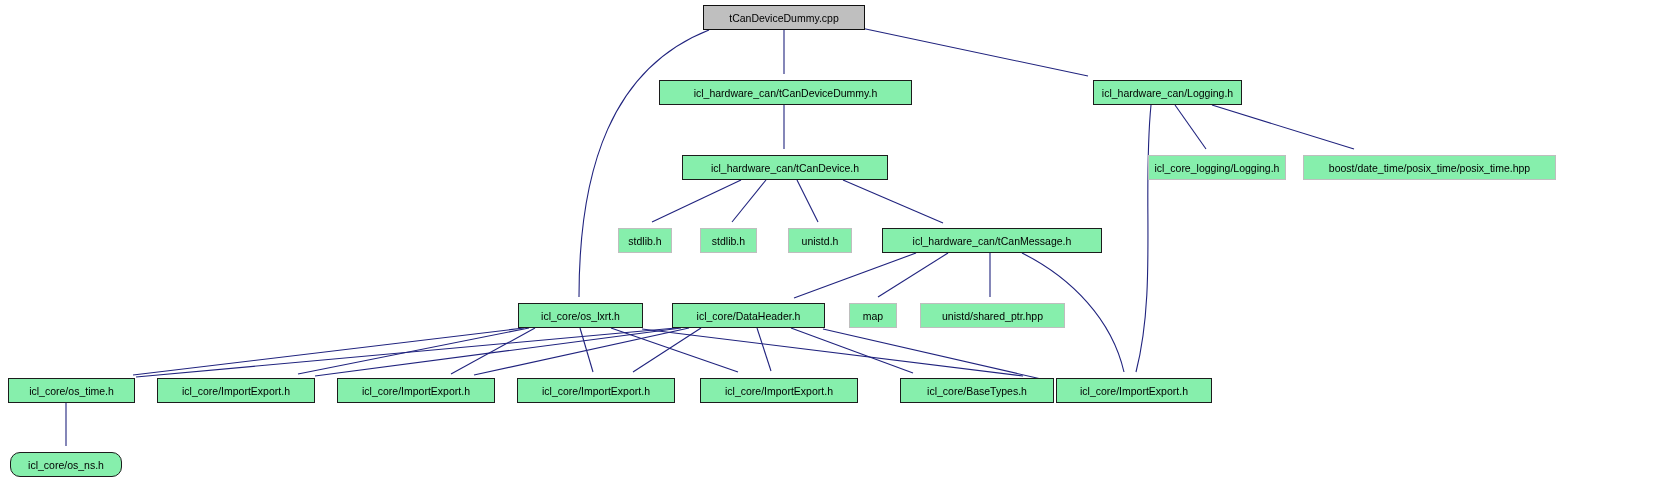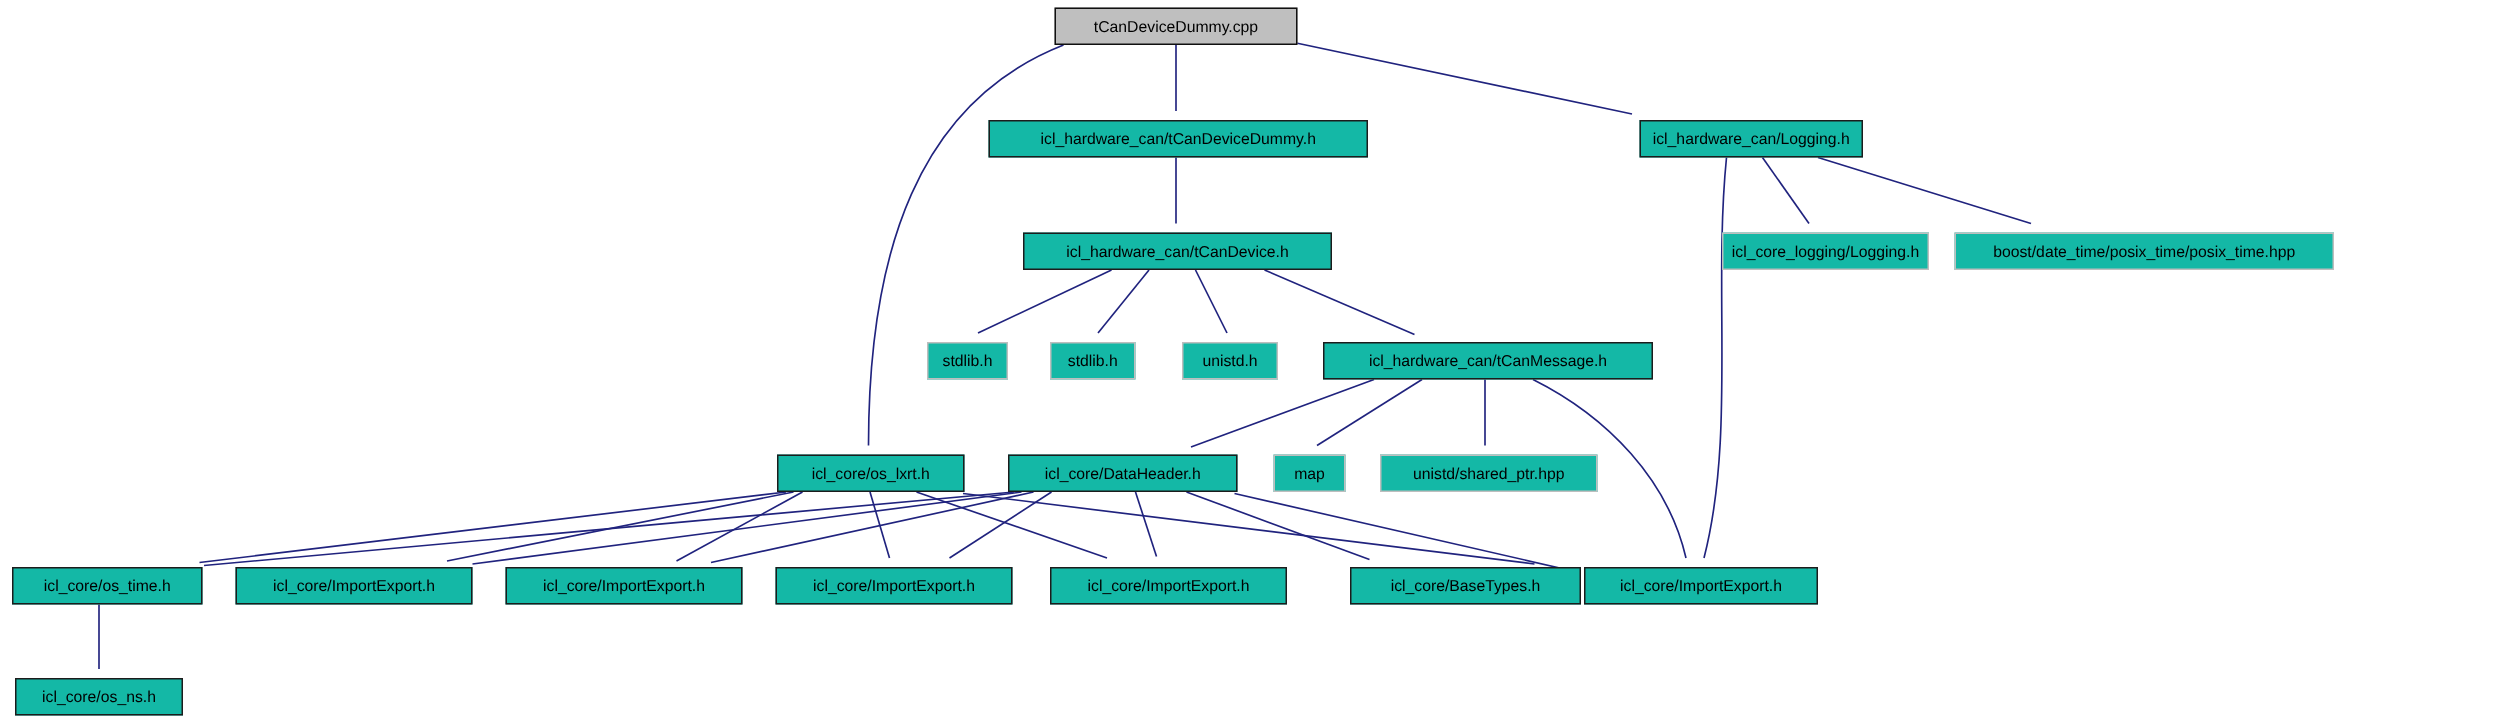--- a/index.html
+++ b/index.html
@@ -1,21 +1,21 @@
 <!DOCTYPE html>
 <html><head>
 <meta charset="utf-8">
 <style>
   html,body{margin:0;padding:0;background:#ffffff;}
   #canvas{position:relative;width:1669px;height:485px;background:#ffffff;overflow:hidden;
           font-family:"Liberation Sans","DejaVu Sans",sans-serif;padding-left:24px;}
   #edges{position:absolute;left:0;top:0;width:1669px;height:485px;z-index:1;}
   #edges path{fill:none;stroke-width:1.1px;}
   .node{position:absolute;z-index:2;display:flex;align-items:center;justify-content:center;
-        box-sizing:border-box;background:#14b8a6;font-size:10.5px;color:#000;
+        box-sizing:border-box;background:#86efac;font-size:10.5px;color:#000;
         white-space:nowrap;overflow:hidden;padding:0 3px;}
   .node.internal{border:1px solid #1c1c1c;}
   .node.external{border:1px solid #bebebe;}
   .node.main{border:1.5px solid #101010;background:#bfbfbf;}
 </style>
 </head>
 <body>
 
 <div id="canvas">
   <svg id="edges" width="1669" height="485" viewBox="0 0 1669 485" xmlns="http://www.w3.org/2000/svg">
@@ -71,15 +71,15 @@
       <div class="node internal" style="left: 672px; top: 303px; width: 153px; height: 25px;">icl_core/DataHeader.h</div>
       <div class="node external" style="left: 849px; top: 303px; width: 48px; height: 25px;">map</div>
       <div class="node external" style="left: 920px; top: 303px; width: 145px; height: 25px;">unistd/shared_ptr.hpp</div>
       <div class="node internal" style="left: 8px; top: 378px; width: 127px; height: 25px; text-align: center;">icl_core/os_time.h</div>
       <div class="node internal" style="left: 157px; top: 378px; width: 158px; height: 25px;">icl_core/ImportExport.h</div>
       <div class="node internal" style="left: 337px; top: 378px; width: 158px; height: 25px;">icl_core/ImportExport.h</div>
       <div class="node internal" style="left: 517px; top: 378px; width: 158px; height: 25px;">icl_core/ImportExport.h</div>
       <div class="node internal" style="left: 700px; top: 378px; width: 158px; height: 25px;">icl_core/ImportExport.h</div>
       <div class="node internal" style="left: 900px; top: 378px; width: 154px; height: 25px;">icl_core/BaseTypes.h</div>
       <div class="node internal" style="left: 1056px; top: 378px; width: 156px; height: 25px;">icl_core/ImportExport.h</div>
-      <div class="node internal" style="left: 10px; top: 452px; width: 112px; height: 25px;">icl_core/os_ns.h</div>
+      <div class="node internal" style="left: 10px; top: 452px; width: 112px; height: 25px; border-radius: 10px;">icl_core/os_ns.h</div>
     </div>
 </div>
 
 </body></html>

